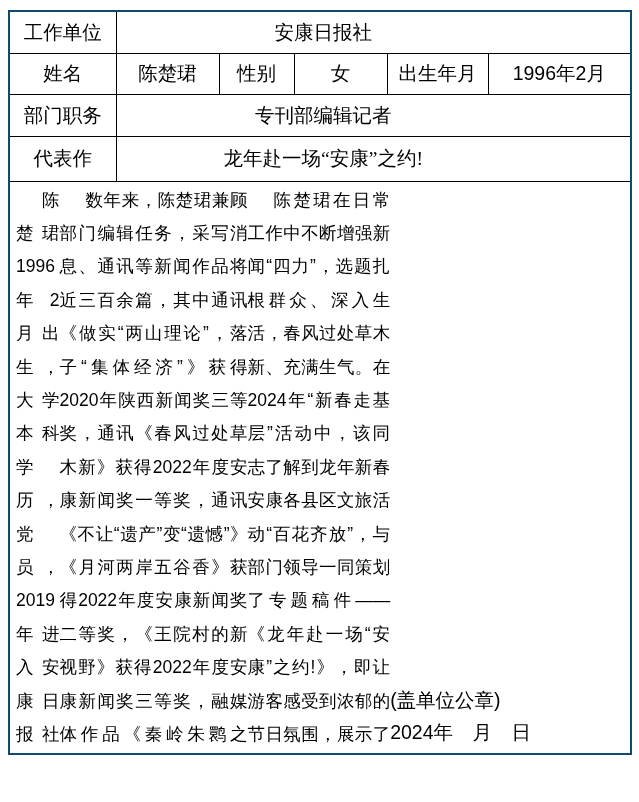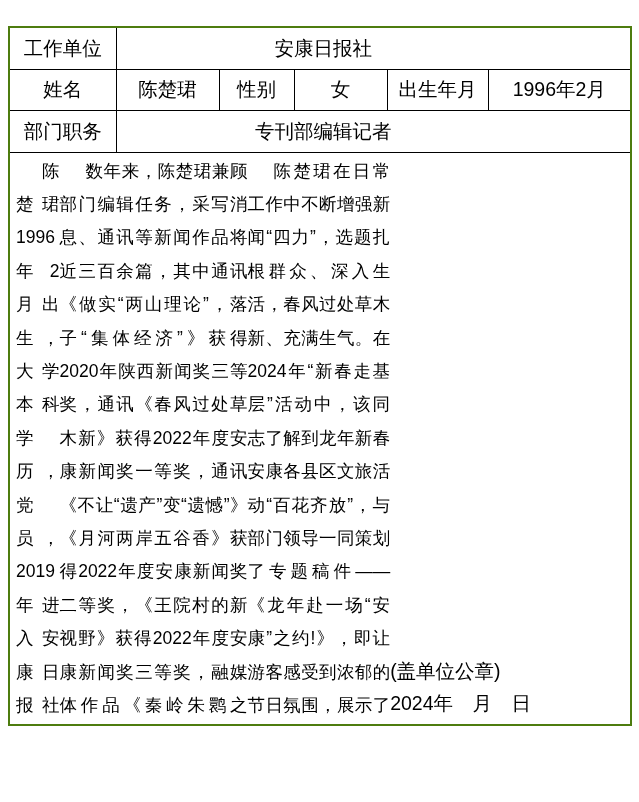--- a/index.html
+++ b/index.html
@@ -11,25 +11,25 @@
     color: #000000;
     overflow: hidden;
   }
   .page {
     position: relative;
     width: 639px; height: 802px;
     background: #ffffff;
   }
   table.form {
     position: absolute;
-    left: 8px; top: 26px;
+    left: 8px; top: 10px;
     width: 622px;
     border-collapse: collapse;
     table-layout: fixed;
-    border: 2px solid #4d7c0f;
+    border: 2px solid #0c4a6e;
   }
   td {
     border: 1px solid #000000;
     text-align: center;
     vertical-align: middle;
     font-size: 19.5px;
     padding: 0;
     overflow: hidden;
     white-space: nowrap;
   }
@@ -93,20 +93,24 @@
       <td>陈楚珺</td>
       <td>性别</td>
       <td>女</td>
       <td>出生年月</td>
       <td>1996年2月</td>
     </tr>
     <tr class="r3">
       <td>部门职务</td>
       <td colspan="5" class="wide-val">专刊部编辑记者</td>
     </tr>
+    <tr class="r5">
+      <td>代表作</td>
+      <td colspan="5" class="wide-val">龙年赴一场“安康”之约!</td>
+    </tr>
     <tr>
       <td colspan="6" class="bio-cell">
         <div class="bio-wrap">
           <p class="bio">陈楚珺1996年2月出生，大学本科学历，党员，2019年进入安康日报社工作至今，2020年评为助理记者初级职称。</p>
           <p class="bio">数年来，陈楚珺兼顾部门编辑任务，采写消息、通讯等新闻作品将近三百余篇，其中通讯《做实“两山理论”，落子“集体经济”》获得2020年陕西新闻奖三等奖，通讯《春风过处草木新》获得2022年度安康新闻奖一等奖，通讯《不让“遗产”变“遗憾”》《月河两岸五谷香》获得2022年度安康新闻奖二等奖，《王院村的新视野》获得2022年度安康新闻奖三等奖，融媒体作品《秦岭朱鹮之约》获得2023年度“宣传安康”好新闻奖二等奖，通讯《奔跑吧，“阿甘”！》《不能关上的那扇门》获得2023年度“宣传安康”好新闻奖三等奖。</p>
           <p class="bio">陈楚珺在日常工作中不断增强新闻“四力”，选题扎根群众、深入生活，春风过处草木新、充满生气。在2024年“新春走基层”活动中，该同志了解到龙年新春安康各县区文旅活动“百花齐放”，与部门领导一同策划了专题稿件——《龙年赴一场“安康”之约!》，即让游客感受到浓郁的节日氛围，展示了安康丰富的文化底蕴和地方特色，又展现了安康人民踔厉奋发新时代、同心奋进新征程的精神风貌。</p>
           <div class="footer">
             <div>(盖单位公章)</div>
             <div>2024年　月　日</div>
           </div>

